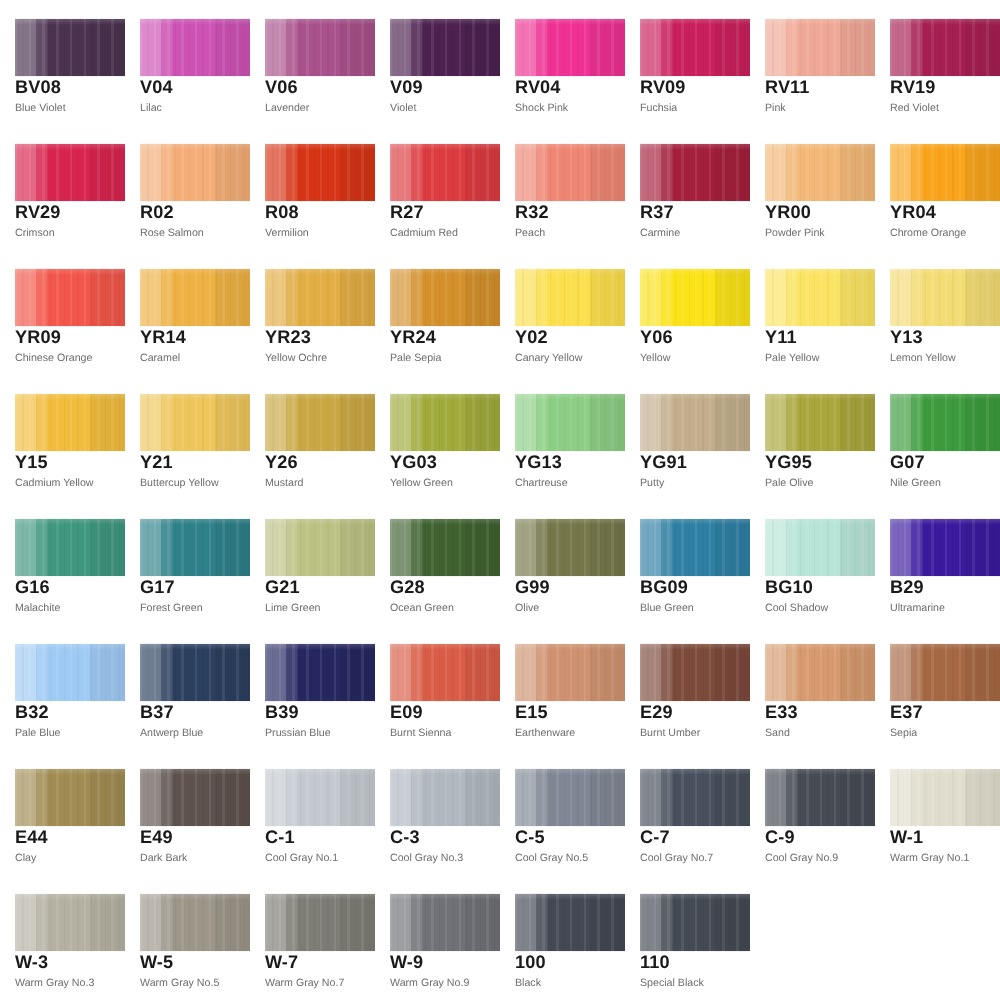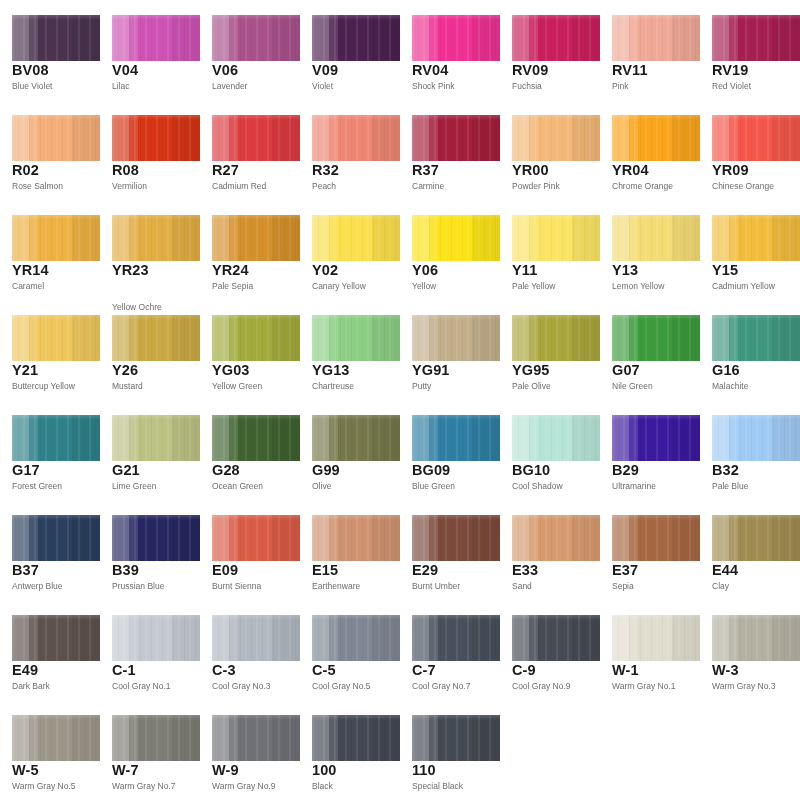--- a/index.html
+++ b/index.html
@@ -229,20 +229,33 @@
           <div class="band-dark"></div>
           <div class="streaks"></div>
           <div class="topsheen"></div>
           <div class="edgefade"></div>
         </div>
         <div class="code" style="color: rgb(26, 26, 26);">RV19</div>
         <div class="name" style="color: rgb(109, 109, 109);">Red Violet</div>
       </div>
       <div class="swatch-cell">
         <div class="chip">
+          <div class="base" style="background: rgb(216, 37, 79);"></div>
+          <div class="band-light"></div>
+          <div class="band-light2"></div>
+          <div class="band-dark"></div>
+          <div class="streaks"></div>
+          <div class="topsheen"></div>
+          <div class="edgefade"></div>
+        </div>
+        <div class="code" style="color: rgb(26, 26, 26);">RV29</div>
+        <div class="name" style="color: rgb(109, 109, 109);">Crimson</div>
+      </div>
+      <div class="swatch-cell">
+        <div class="chip">
           <div class="base" style="background: rgb(244, 173, 119);"></div>
           <div class="band-light"></div>
           <div class="band-light2"></div>
           <div class="band-dark"></div>
           <div class="streaks"></div>
           <div class="topsheen"></div>
           <div class="edgefade"></div>
         </div>
         <div class="code" style="color: rgb(26, 26, 26); text-align: center;">R02</div>
         <div class="name" style="color: rgb(109, 109, 109);">Rose Salmon</div>
@@ -355,21 +368,21 @@
         <div class="chip">
           <div class="base" style="background: rgb(226, 173, 67);"></div>
           <div class="band-light"></div>
           <div class="band-light2"></div>
           <div class="band-dark"></div>
           <div class="streaks"></div>
           <div class="topsheen"></div>
           <div class="edgefade"></div>
         </div>
         <div class="code" style="color: rgb(26, 26, 26);">YR23</div>
-        <div class="name" style="color: rgb(109, 109, 109); margin-top: 21px;">Yellow Ochre</div>
+        <div class="name" style="color: rgb(109, 109, 109);">Yellow Ochre</div>
       </div>
       <div class="swatch-cell">
         <div class="chip">
           <div class="base" style="background: rgb(212, 144, 43);"></div>
           <div class="band-light"></div>
           <div class="band-light2"></div>
           <div class="band-dark"></div>
           <div class="streaks"></div>
           <div class="topsheen"></div>
           <div class="edgefade"></div>

